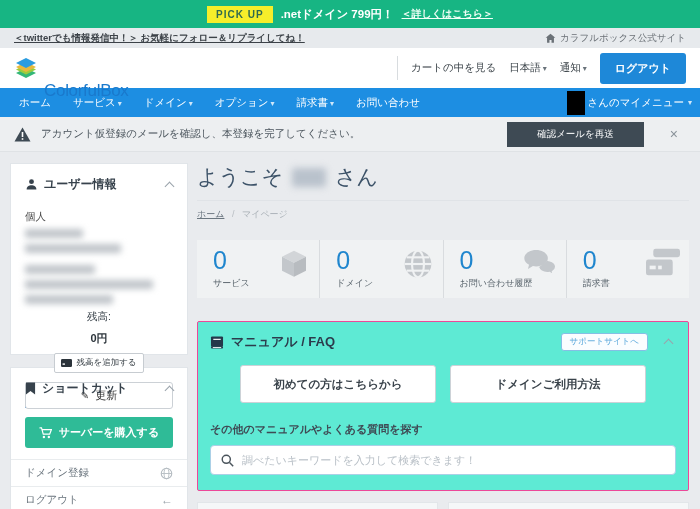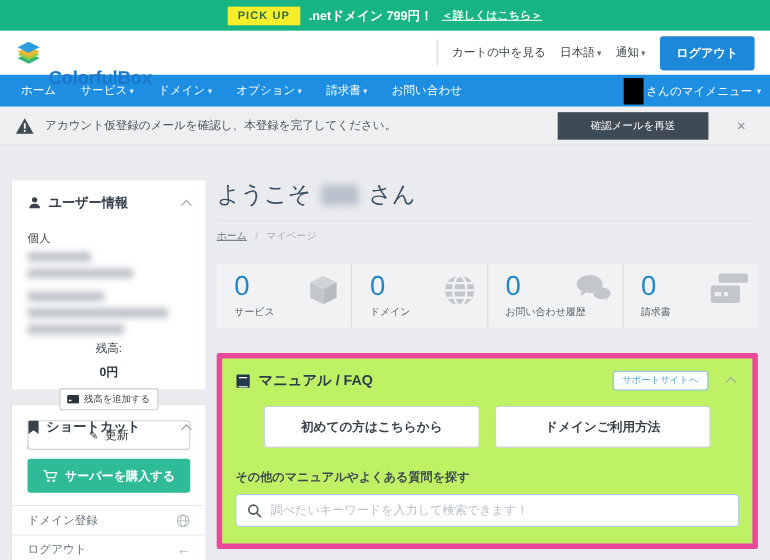--- a/index.html
+++ b/index.html
@@ -14,21 +14,21 @@
   .promo-link { color:#f2fff6; font-weight:bold; font-size:10px; text-decoration:underline; cursor:pointer; }
 
   
   .info-bar { height:20px; background:#e7eaed; display:flex; align-items:center; justify-content:space-between; padding:0 14px; }
   .twitter-link { font-size:9.5px; color:#3c4248; font-weight:bold; text-decoration:underline; cursor:pointer; }
   .official-link { font-size:9.5px; color:#6b7177; display:flex; align-items:center; gap:4px; cursor:pointer; }
 
   
   .header { height:40px; background:#fff; display:flex; align-items:center; padding:0 14px; }
   .logo { display:flex; align-items:center; gap:6px; cursor:pointer; }
-  .logo-text { font-size:17px; font-weight:bold; color:#1a79cc; letter-spacing:-0.3px;margin-top:45px; }
+  .logo-text { font-size:17px; font-weight:normal; color:#1a79cc; letter-spacing:-0.3px;margin-top:45px; }
   .header-right { margin-left:auto; display:flex; align-items:center; gap:13px; }
   .chat-support { display:flex; align-items:center; gap:6px; cursor:pointer; }
   .chat-bubble { width:16px; height:16px; border-radius:50%; background:#4a555e; color:#fff; font-size:6px; display:flex; align-items:center; justify-content:center; letter-spacing:1px; }
   .chat-status { font-size:10px; font-weight:bold; color:#333; }
   .chat-hours { font-size:8.5px; color:#8a9299; margin-top:1px; }
   .v-divider { width:1px; height:24px; background:#d8dcdf; }
   .header-link { font-size:10.5px; color:#3a4248; cursor:pointer; }
   .caret { font-size:8px; color:#6a737b; margin-left:2px; }
   .logout-btn { background:#1e88d8; color:#fff; font-size:11px; font-weight:bold; padding:8px 15px; border-radius:3px; border:none; cursor:pointer; }
 
@@ -80,21 +80,21 @@
   .bc-home { color:#6b7680; text-decoration:underline; cursor:pointer; }
   .bc-sep { margin:0 5px; color:#b7bdc2; }
 
   .stats { margin-top:19px; display:flex; background:#f0f2f3; height:58px; }
   .stat { flex:1; position:relative; padding:7px 10px 0 16px; border-right:1px solid #d9dcdf; cursor:pointer; }
   .stat:last-child { border-right:none; }
   .stat-value { font-size:25px; color:#1f86ce; line-height:1.05; font-weight:400; }
   .stat-label { font-size:9px; color:#58636b; margin-top:4px; white-space:nowrap; }
   .stat-icon { position:absolute; right:9px; top:8px; }
 
-  .faq-panel { margin-top:23px; background:#bef264; border:5px solid #ec4899; border-radius:2px; padding:11px 12px 15px; }
+  .faq-panel { margin-top:23px; background:#5eead4; border:1px solid #ec4899; border-radius:2px; padding:11px 12px 15px; }
   .faq-header { display:flex; align-items:center; gap:7px; }
   .faq-title { font-size:13px; font-weight:bold; color:#2c3c4c; }
   .support-badge { margin-left:auto; border:1px solid #85bfe5; color:#5ba8dc; font-size:8.5px; padding:2px 8px; border-radius:3px; cursor:pointer; background:#fafdff; }
   .faq-header .chev-up { margin-left:10px; margin-right:4px; }
   .faq-buttons { display:flex; justify-content:center; gap:14px; margin-top:14px; }
   .faq-btn { width:196px; height:38px; background:#fff; border:1px solid #ccd2d7; border-radius:3px; font-size:11.5px; font-weight:bold; color:#3a434b; cursor:pointer; }
   .search-label { margin-top:19px; font-size:11px; font-weight:bold; color:#3f4a54; }
   .search-box { margin-top:8px; height:30px; border:1px solid #abd0e6; border-radius:4px; background:#fff; display:flex; align-items:center; padding:0 10px; gap:8px;justify-content:space-between; }
   .search-box input { border:none; outline:none; flex:1; font-size:11px; color:#333; background:transparent; font-family:inherit; }
   .search-box input::placeholder { color:#b9c0c7; }
@@ -106,20 +106,29 @@
 <body>
 
 <div class="page">
 
   <div class="promo-bar">
     <span class="pickup-badge">PICK UP</span>
     <span class="promo-text">.netドメイン 799円！</span>
     <span class="promo-link">＜詳しくはこちら＞</span>
   </div>
 
+  <div class="info-bar">
+    <span class="twitter-link">＜twitterでも情報発信中！＞ お気軽にフォロー＆リプライしてね！</span>
+    <span class="official-link">
+      <svg width="11" height="11" viewBox="0 0 16 16">
+          <path d="M8 1 L15 7 H13 V14 H9.5 V10 H6.5 V14 H3 V7 H1 Z" fill="#6b7177"></path>
+        </svg>
+      <span>カラフルボックス公式サイト</span>
+    </span>
+  </div>
 
   <div class="header">
     <div class="logo">
       <svg width="24" height="24" viewBox="0 0 24 24">
         <path d="M12 12 L22 17 L12 22 L2 17 Z" fill="#34b778"></path>
         <path d="M12 8.5 L22 13.5 L12 18.5 L2 13.5 Z" fill="#9ccb3d"></path>
         <path d="M12 6 L22 11 L12 16 L2 11 Z" fill="#e8b93c"></path>
         <path d="M12 2 L22 7 L12 12 L2 7 Z" fill="#2b9ce0"></path>
       </svg>
       <span class="logo-text">ColorfulBox</span>

